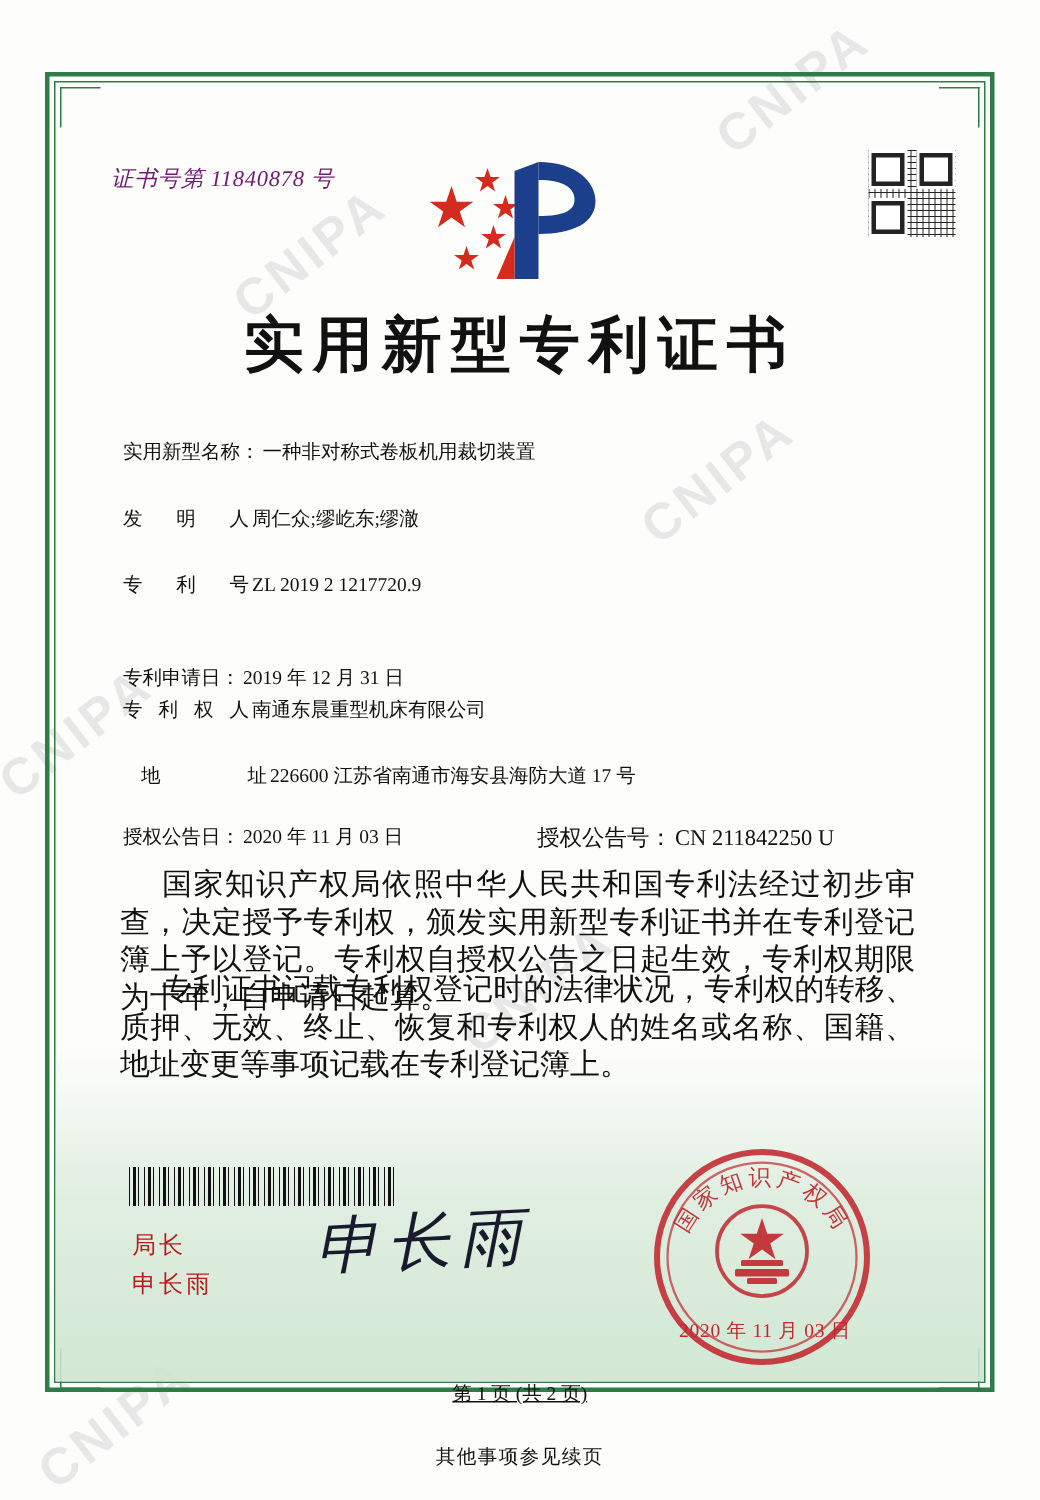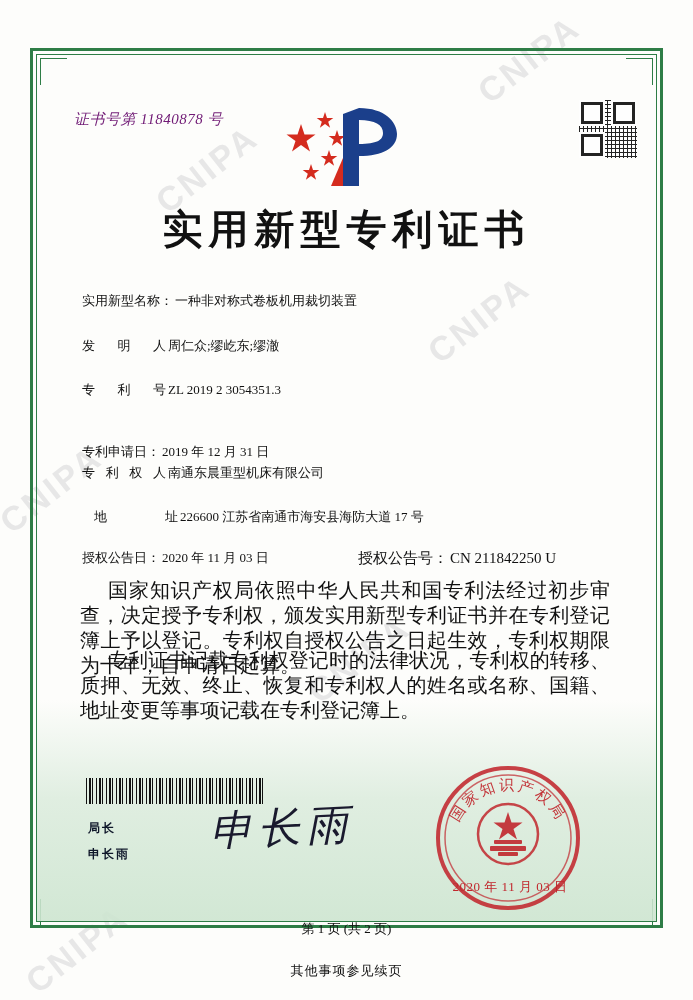--- a/index.html
+++ b/index.html
@@ -190,24 +190,23 @@
       transparent 5px, transparent 6px,
       #111 6px, #111 7px,
       transparent 7px, transparent 10px
     );
   }
 
   
   .sig-label {
     position: absolute;
     left: 88px;
-    font-size: 12px;
-    color: #0f172a;
+    font-size: 16px;
+    color: #b91c1c;
     letter-spacing: 2px;
-    font-weight: bold;
   }
   .sig-label-1 { top: 820px; }
   .sig-label-2 { top: 846px; }
   .sig-hand {
     position: absolute;
     left: 210px; top: 800px;
     font-size: 42px;
     color: #1a1a2e;
     font-family: "DejaVu Serif", serif;
     font-style: italic;
@@ -231,20 +230,21 @@
     letter-spacing: 0.5px;
   }
 
   
   .page-num {
     position: absolute;
     left: 0; right: 0; top: 920px;
     text-align: center;
     font-size: 13px;
     color: #111;
+    text-decoration: underline;
   }
   .footer-note {
     position: absolute;
     left: 0; right: 0; top: 962px;
     text-align: center;
     font-size: 13px;
     color: #111;
     letter-spacing: 1px;
   }
 </style>
@@ -293,21 +293,21 @@
 
   <div class="doc-title">实用新型专利证书</div>
 
   <div class="field f1">
     <span class="flabel">实用新型名称：</span><span class="fvalue">一种非对称式卷板机用裁切装置</span>
   </div>
   <div class="field f2">
     <span class="flabel spread">发明人</span><span class="fvalue">周仁众;缪屹东;缪澈</span>
   </div>
   <div class="field f3">
-    <span class="flabel spread">专利号</span><span class="fvalue">ZL 2019 2 3054351.3</span>
+    <span class="flabel spread">专利号</span><span class="fvalue">ZL 2019 2 1217720.9</span>
   </div>
   <div class="field f4">
     <span class="flabel">专利申请日：</span><span class="fvalue">2019 年 12 月 31 日</span>
   </div>
   <div class="field f5">
     <span class="flabel spread">专利权人</span><span class="fvalue">南通东晨重型机床有限公司</span>
   </div>
   <div class="field f6">
     <span class="flabel spread">地址</span><span class="fvalue">226600 江苏省南通市海安县海防大道 17 号</span>
   </div>

